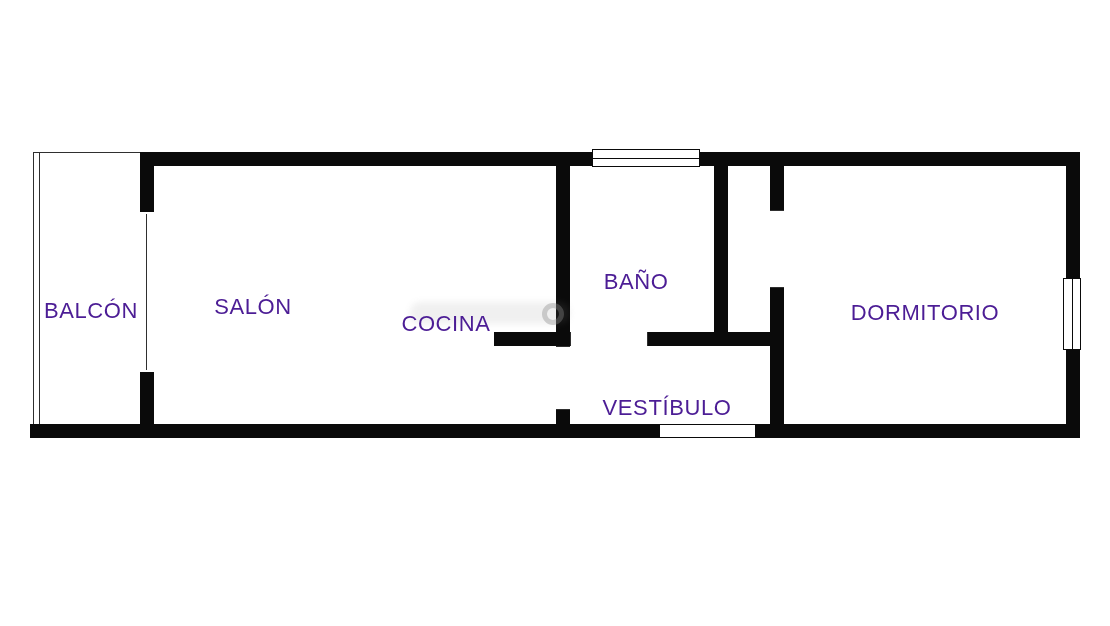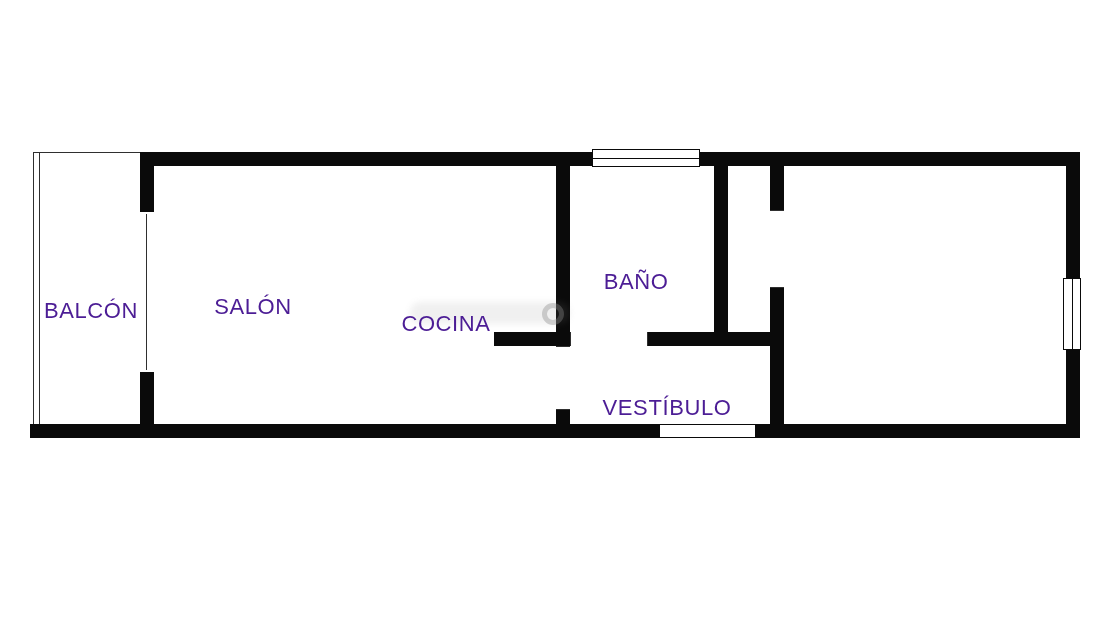--- a/index.html
+++ b/index.html
@@ -131,14 +131,15 @@
   <div class="threshold" style="left:660px; top:424px; width:95px; height:14px;"></div>
 
   <div class="watermark-blob"></div>
   <div class="watermark-ring"></div>
 
   <div class="room-label" style="left:91px; top:311px;">BALCÓN</div>
   <div class="room-label" style="left:253px; top:307px;">SALÓN</div>
   <div class="room-label" style="left:446px; top:324px;">COCINA</div>
   <div class="room-label" style="left:636px; top:282px;">BAÑO</div>
   <div class="room-label" style="left:667px; top:408px;">VESTÍBULO</div>
+  <div class="room-label" style="left:925px; top:313px;">DORMITORIO</div>
 
 </div>
 
 </body></html>

